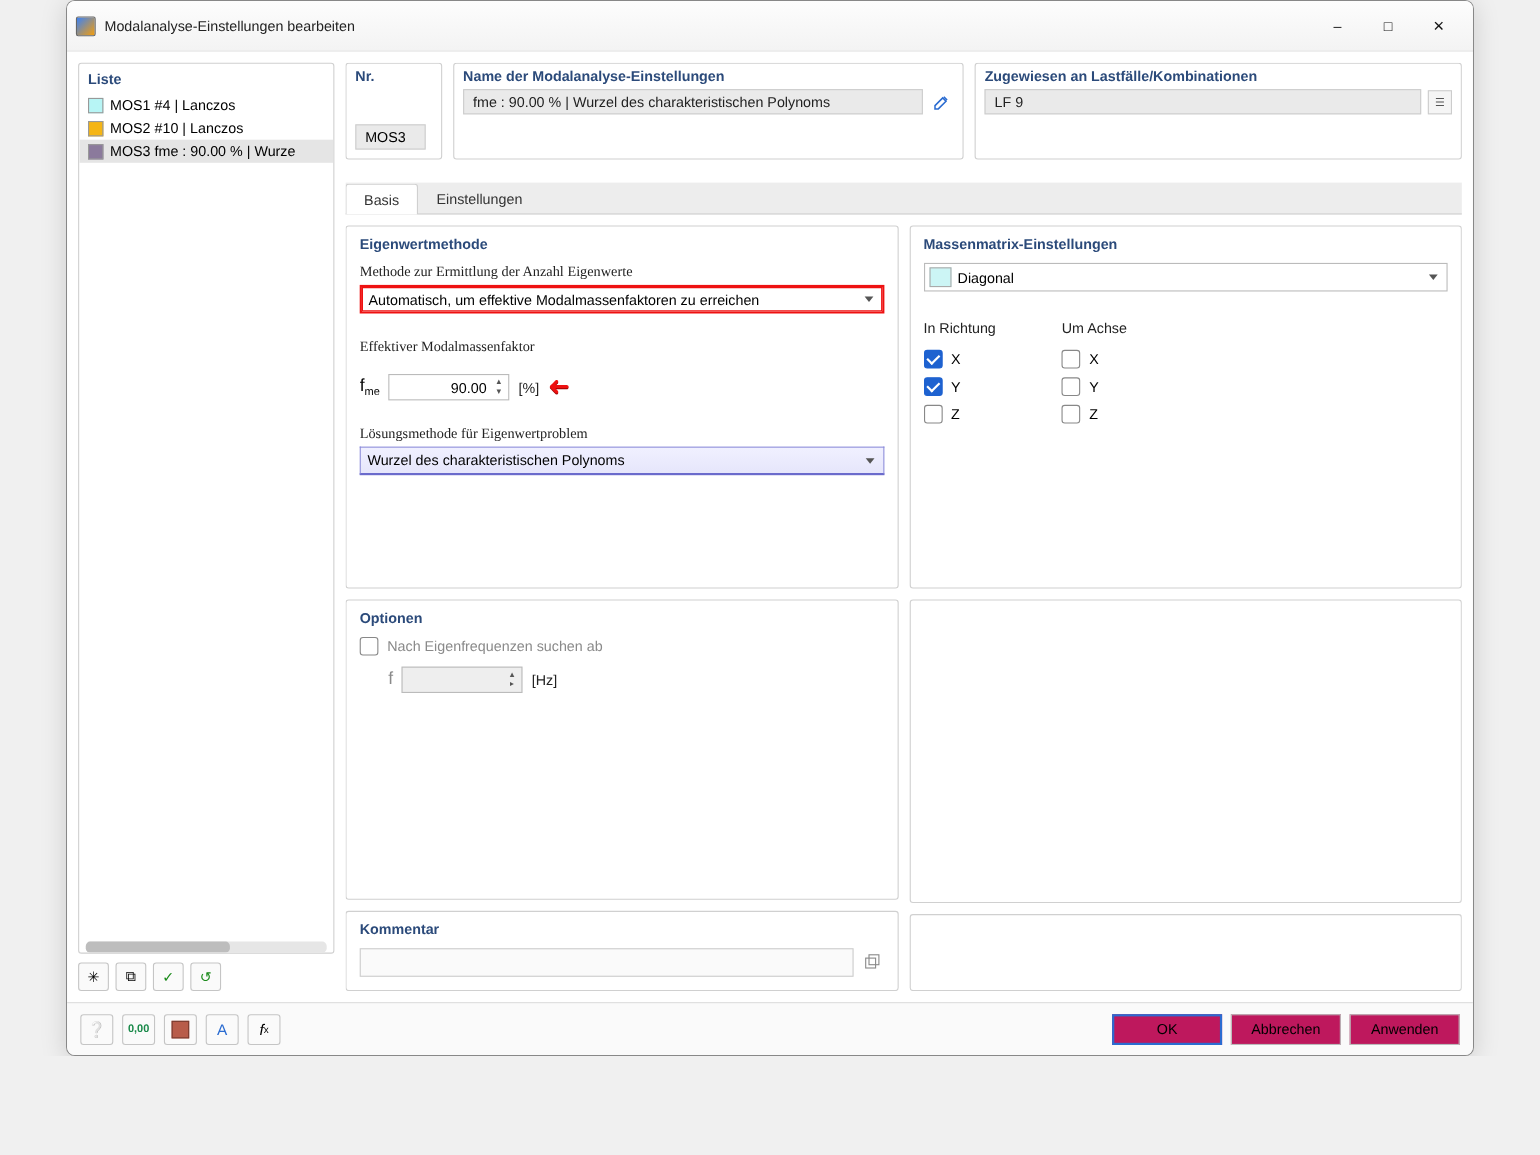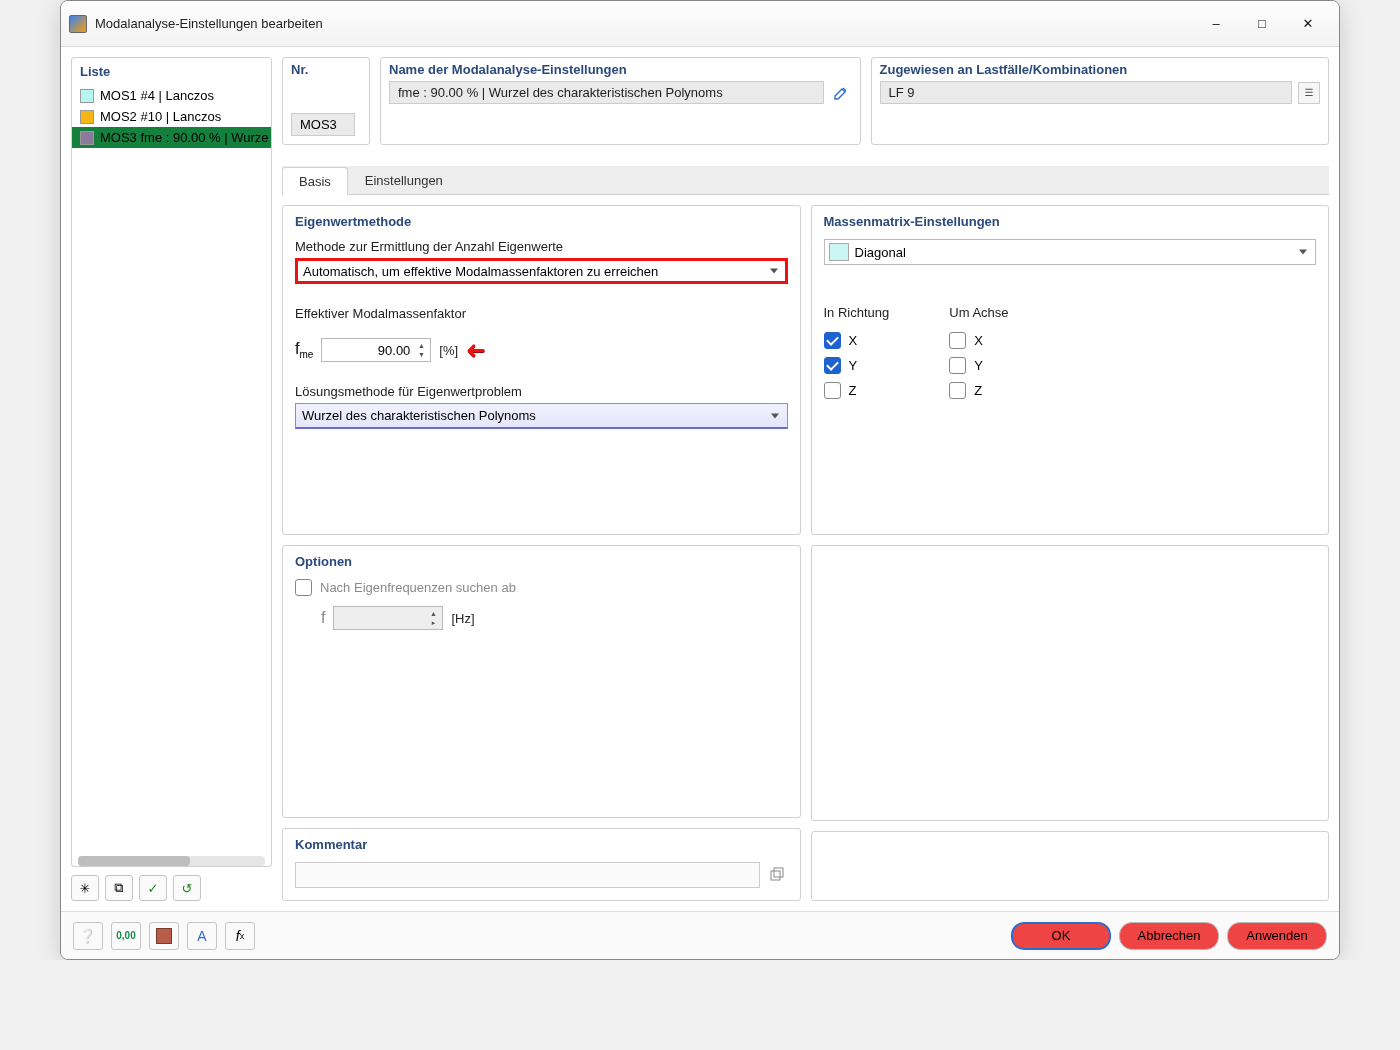--- a/index.html
+++ b/index.html
@@ -4,28 +4,28 @@
 <style>
   * { box-sizing: border-box; font-family: "Segoe UI", Tahoma, sans-serif; }
   body { margin:0; background:#f0f0f0; }
   .window { width:1280px; height:960px; margin:0 auto; background:#fff; border:1px solid #888; border-radius:8px; overflow:hidden; display:flex; flex-direction:column; box-shadow:0 4px 24px rgba(0,0,0,0.15); }
   .titlebar { height:46px; display:flex; align-items:center; padding:0 8px; background:linear-gradient(#fdfdfd,#f3f3f3); border-bottom:1px solid #ddd; }
   .titlebar .appicon { width:18px; height:18px; margin-right:8px; background:linear-gradient(135deg,#3b82f6,#f59e0b); border:1px solid #666; border-radius:2px; }
   .titlebar .title { font-size:13px; color:#222; flex:1; }
   .winbtns { display:flex; gap:0; }
   .winbtn { width:46px; height:32px; display:flex; align-items:center; justify-content:center; font-size:13px; color:#111; }
   .body { flex:1; display:flex; gap:10px; padding:10px; background:#fff; overflow:hidden; }
-  .leftcol { width:201px; display:flex; flex-direction:column; }
+  .leftcol { width:233px; display:flex; flex-direction:column; }
   .panel { border:1px solid #d0d0d0; border-radius:3px; background:#fff; }
   .panel-title { font-size:13px; font-weight:600; color:#2b4a7a; padding:6px 8px; }
   .list { flex:1; display:flex; flex-direction:column; overflow:hidden; }
   .list .panel-title { border-bottom:0; }
   .list-items { flex:1; overflow:hidden; padding:0 0 4px 0; }
   .list-item { display:flex; align-items:center; gap:6px; padding:3px 8px; font-size:13px; white-space:nowrap; cursor:default; }
-  .list-item.selected { background:#15803d; }
+  .list-item.selected { background:#e5e5e5; }
   .swatch { width:14px; height:14px; border:1px solid #999; flex:0 0 auto; }
   .list-scroll { height:10px; background:#e6e6e6; margin:6px 6px 0 6px; border-radius:4px; position:relative; }
   .list-scroll::before { content:""; position:absolute; left:0; top:0; height:100%; width:60%; background:#bdbdbd; border-radius:4px; }
   .left-toolbar { display:flex; gap:6px; margin-top:8px; }
   .tbtn { width:28px; height:26px; border:1px solid #c5c5c5; background:#fafafa; border-radius:3px; display:flex; align-items:center; justify-content:center; font-size:13px; }
   .rightcol { flex:1; display:flex; flex-direction:column; gap:21px; overflow:hidden; }
   .headrow { display:flex; gap:10px; }
   .hbox { border:1px solid #d0d0d0; border-radius:3px; padding:4px 8px 8px 8px; }
   .hbox .lbl { font-size:13px; font-weight:600; color:#2b4a7a; margin-bottom:4px; }
   .nrbox { width:88px; }
@@ -39,21 +39,21 @@
   .assignfield { flex:1; background:#eaeaea; border:1px solid #ccc; padding:3px 8px; font-size:13px; color:#222; }
   .detailicon { width:22px; height:22px; display:flex; align-items:center; justify-content:center; border:1px solid #ccc; background:#f5f5f5; font-size:10px; color:#555; }
   .tabbar { display:flex; border-bottom:1px solid #d0d0d0; background:#ededed; }
   .tab { padding:6px 16px; font-size:13px; color:#333; border:1px solid transparent; border-bottom:none; cursor:default; }
   .tab.active { background:#fff; border-color:#d0d0d0; border-radius:3px 3px 0 0; position:relative; top:1px; }
   .formgrid { flex:1; display:flex; gap:10px; overflow:hidden; }
   .formcol { flex:1; display:flex; flex-direction:column; gap:10px; }
   .group { border:1px solid #d0d0d0; border-radius:3px; padding:8px 12px 12px 12px; }
   .group.tall { flex:1; }
   .group-title { font-size:13px; font-weight:600; color:#2b4a7a; margin-bottom:10px; }
-  .fieldlabel { font-size:13px; color:#222; margin:8px 0 4px 0; }
+  .fieldlabel { font-size:13px; color:#222; margin:8px 0 4px 0;font-family:Liberation Serif, serif; }
   .select { width:100%; height:26px; border:1px solid #bbb; background:#fff; font-size:13px; padding:0 22px 0 6px; position:relative; display:flex; align-items:center; }
   .select::after { content:""; position:absolute; right:8px; top:50%; width:0; height:0; border-left:4px solid transparent; border-right:4px solid transparent; border-top:5px solid #555; transform:translateY(-50%); }
   .select.hl { border:2px solid #e11; box-shadow:0 0 0 1px #e11 inset; }
   .select.sel2 { border:1px solid #8b8bda; background:linear-gradient(#f0f0ff,#e6e6fb); border-bottom:2px solid #6b6bcc; }
   .inline { display:flex; align-items:center; gap:8px;margin-top:17px; }
   .numinput { width:110px; height:24px; border:1px solid #bbb; background:#fff; font-size:13px; text-align:right; padding:0 20px 0 6px; position:relative; display:flex; align-items:center; justify-content:flex-end; }
   .numinput.disabled { background:#eee; color:#999; }
   .spin { position:absolute; right:2px; top:2px; bottom:2px; width:14px; display:flex; flex-direction:column; }
   .spin div { flex:1; font-size:7px; line-height:1; display:flex; align-items:center; justify-content:center; color:#555; }
   .unit { font-size:13px; color:#222; }
@@ -65,21 +65,21 @@
   .chk { display:flex; align-items:center; gap:8px; font-size:13px; }
   .box { width:17px; height:17px; border:1px solid #888; border-radius:3px; background:#fff; display:flex; align-items:center; justify-content:center; }
   .box.checked { background:#1e62d0; border-color:#1e62d0; }
   .box.checked::after { content:""; width:5px; height:9px; border:solid #fff; border-width:0 2px 2px 0; transform:rotate(45deg); margin-top:-2px; }
   .opt-disabled { color:#8a8a8a; }
   .commentbox { display:flex; align-items:center; gap:6px; }
   .commentfield { flex:1; height:26px; border:1px solid #ccc; background:#fafafa; }
   .stackicon { width:22px; height:22px; display:flex; align-items:center; justify-content:center; color:#666; }
   .footer { height:48px; border-top:1px solid #ddd; display:flex; align-items:center; padding:0 12px; gap:8px; background:#fafafa; }
   .footer .spacer { flex:1; }
-  .fbtn { min-width:100px; height:28px; border:1px solid #bbb; background:#ef4444; border-radius:13px; font-size:13px; display:flex; align-items:center; justify-content:center; padding:0 14px; }
+  .fbtn { min-width:100px; height:28px; border:1px solid #bbb; background:#be185d; border-radius:0; font-size:13px; display:flex; align-items:center; justify-content:center; padding:0 14px; }
   .fbtn.primary { border:2px solid #2b6cd1; }
   .ftool { width:30px; height:28px; border:1px solid #c5c5c5; background:#fafafa; border-radius:3px; display:flex; align-items:center; justify-content:center; font-size:14px; }
   .ftool .sq { width:16px; height:16px; background:#b85c4a; border:1px solid #7a3b2f; }
   .sub { font-size:10px; vertical-align:sub; }
   .longlistpad { height:640px; }
 </style>
 </head>
 <body>
 
 <div class="window">
@@ -223,21 +223,21 @@
           </div>
 
           <div class="formcol">
             <div class="group" style="min-height:330px;">
               <div class="group-title">Massenmatrix-Einstellungen</div>
               <div class="select" style="padding-left:4px;">
                 <span class="colorchip"></span>
                 <span>Diagonal</span>
               </div>
 
-              <div class="checkgrid" style="margin-top:40px;">
+              <div class="checkgrid" style="margin-top:26px;">
                 <div class="checkcol">
                   <div class="checkhead">In Richtung</div>
                   <div class="chk">
                       <span class="box checked"></span>
                       <span>X</span>
                     </div>
                   <div class="chk">
                       <span class="box checked"></span>
                       <span>Y</span>
                     </div>

